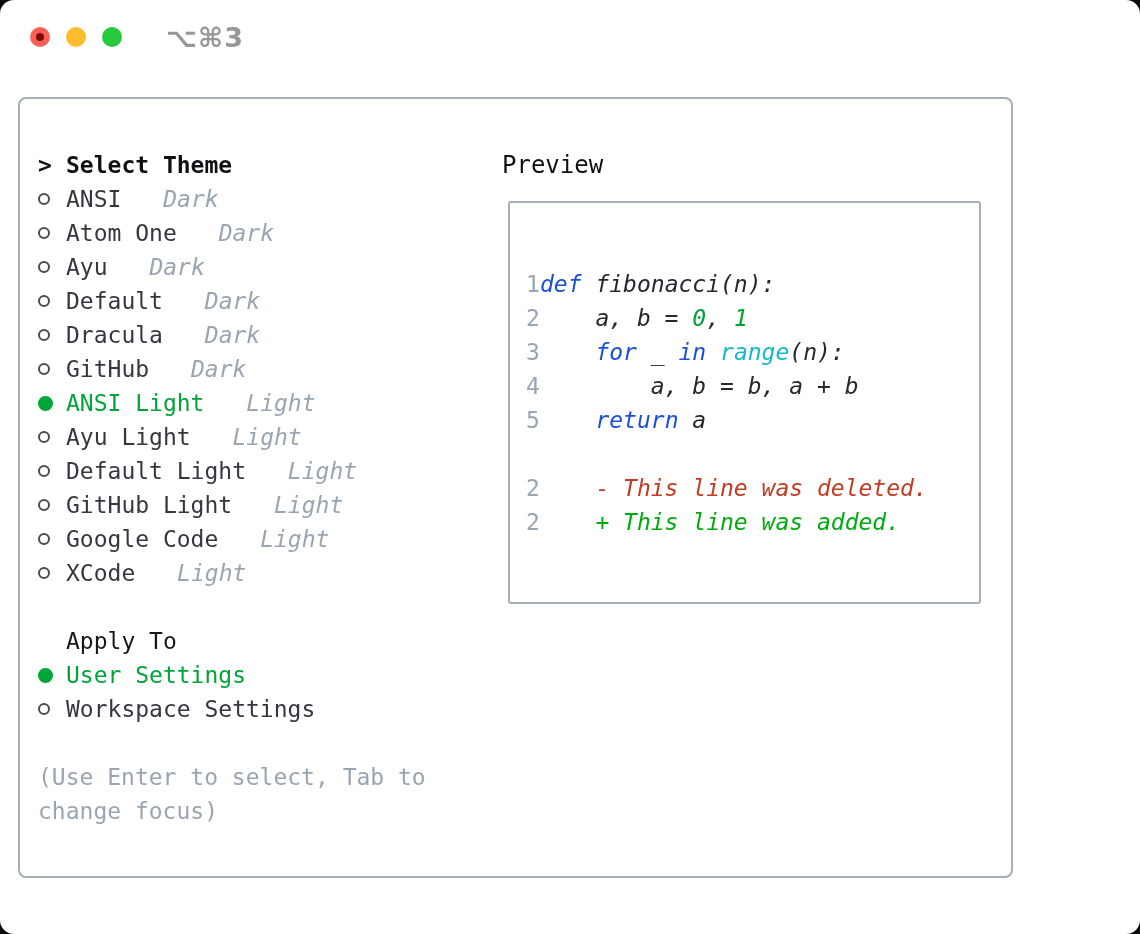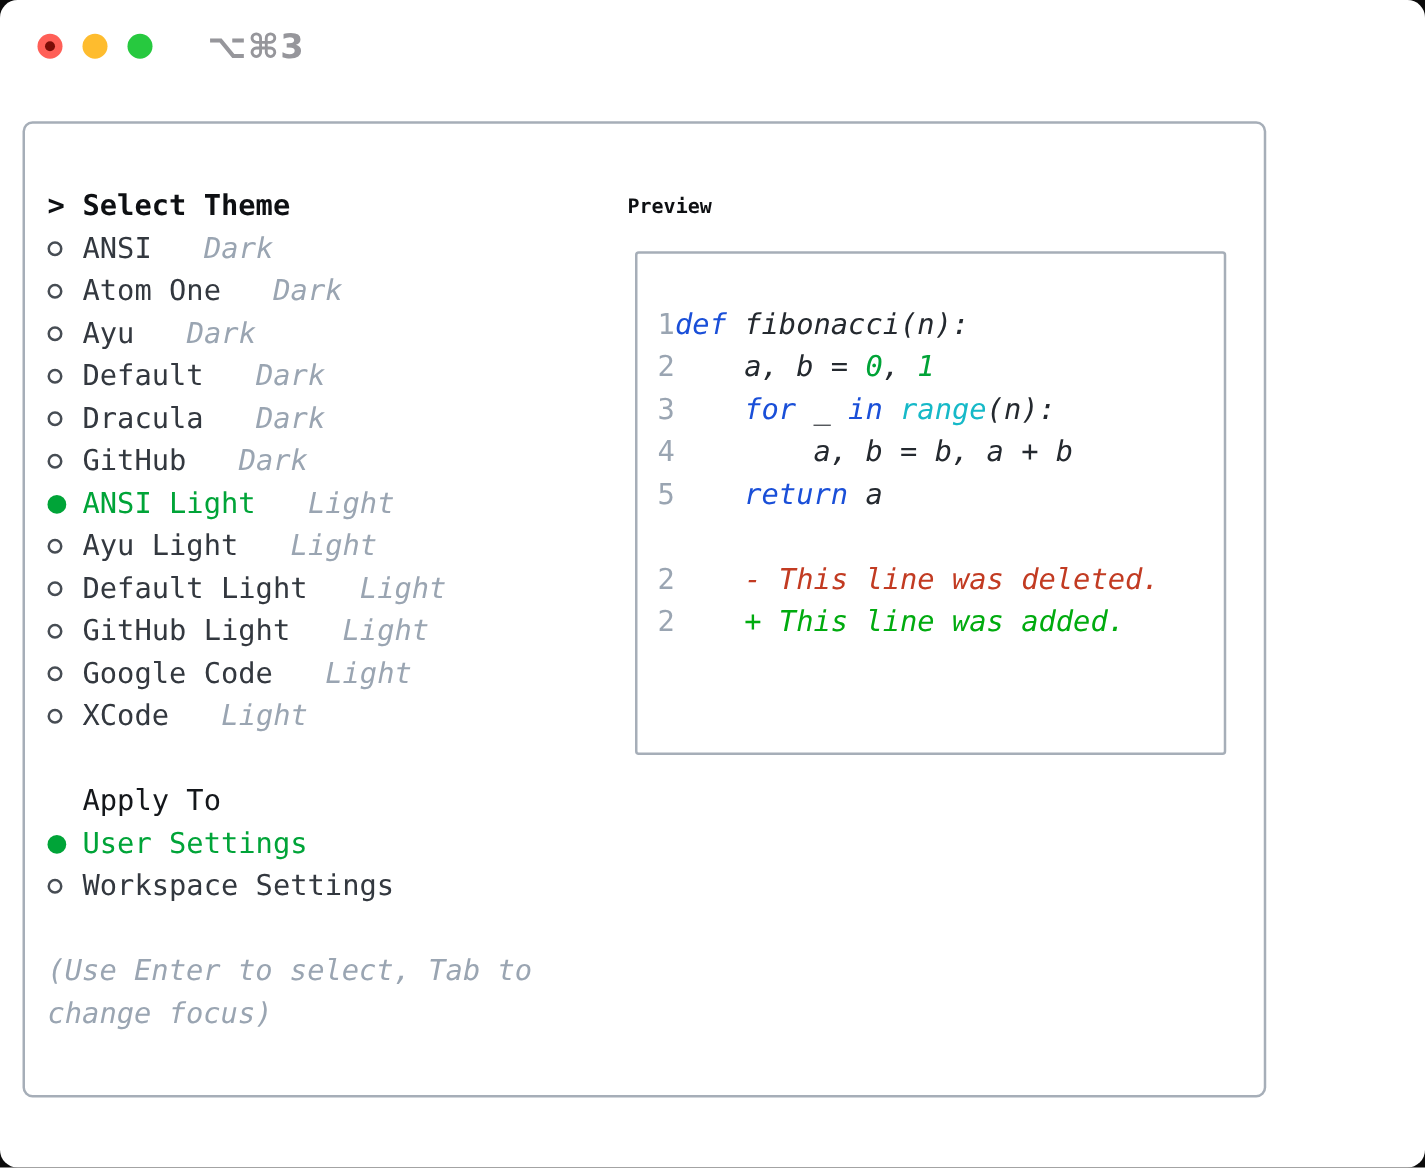--- a/index.html
+++ b/index.html
@@ -44,32 +44,32 @@
   .ring.filled{width:15px;height:15px;border:none;background:var(--accent);}
   .heading{font-weight:bold;color:#0e1013;}
   .left-col{position:absolute;left:18px;top:49px;width:450px;}
   .item-name{white-space:pre;}
   .row.selected .item-name{color:var(--accent);}
   .sfx{color:var(--muted);font-style:italic;white-space:pre;margin-left:28px;}
   .gap{height:34px;}
   .subhead{color:#14171b;}
   .hint{
     font-size:23px;line-height:34px;color:var(--muted);
-    font-style:italic;white-space:pre-line;
+    white-space:pre-line;
   }
   
   .preview-title{
     position:absolute;left:482px;top:49px;height:34px;line-height:34px;
-    font-size:16px;font-weight:bold;color:#0e1013;
+    font-size:24px;font-weight:normal;color:#0e1013;
   }
   .preview-box{
     position:absolute;left:488px;top:102px;width:473px;height:403px;
     border:2px solid var(--border);border-radius:3px;background:#fff;
     box-sizing:border-box;
-    padding:40px 0 0 16px;overflow:hidden;
+    padding:64px 0 0 16px;overflow:hidden;
   }
   .pline{white-space:pre;height:34px;line-height:34px;font-size:23px;}
   .ln{display:inline-block;width:14px;color:var(--muted);font-style:normal;}
   .tok{font-style:italic;}
   .tok.plain{color:#24292f;}
   .tok.kw{color:var(--kw);}
   .tok.num{color:var(--num);}
   .tok.builtin{color:var(--builtin);margin-top:38px;}
   .tok.ctx{color:var(--ctx);}
   .tok.del{color:var(--del);}

